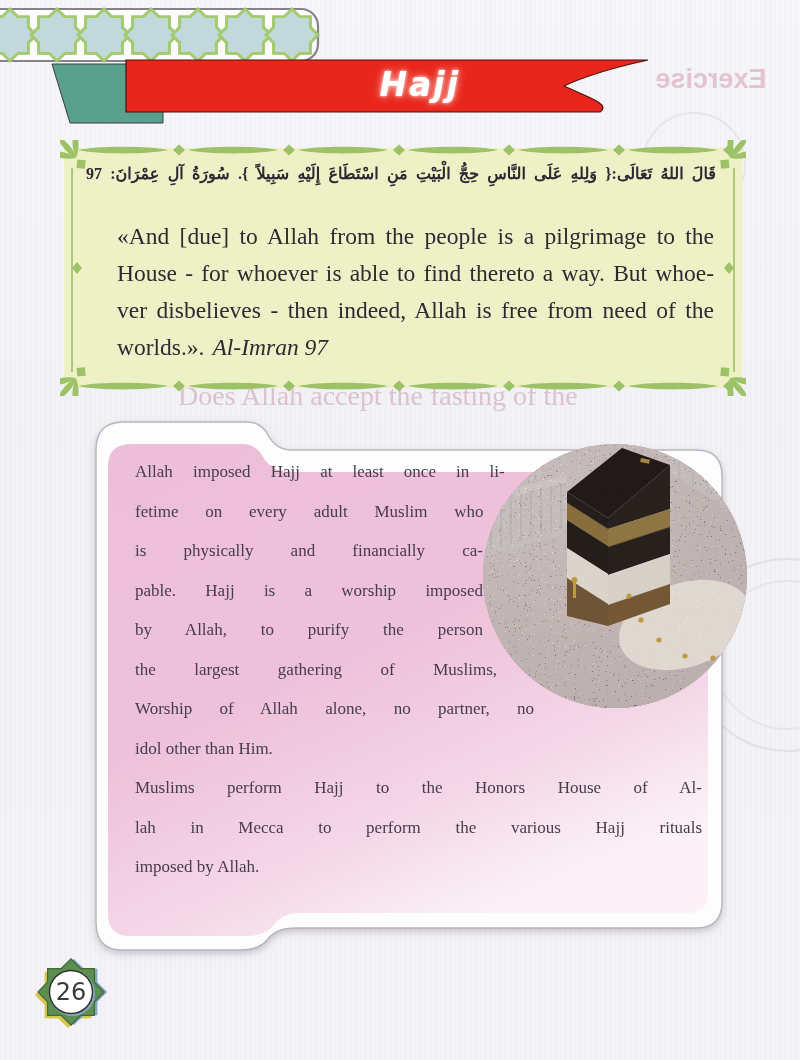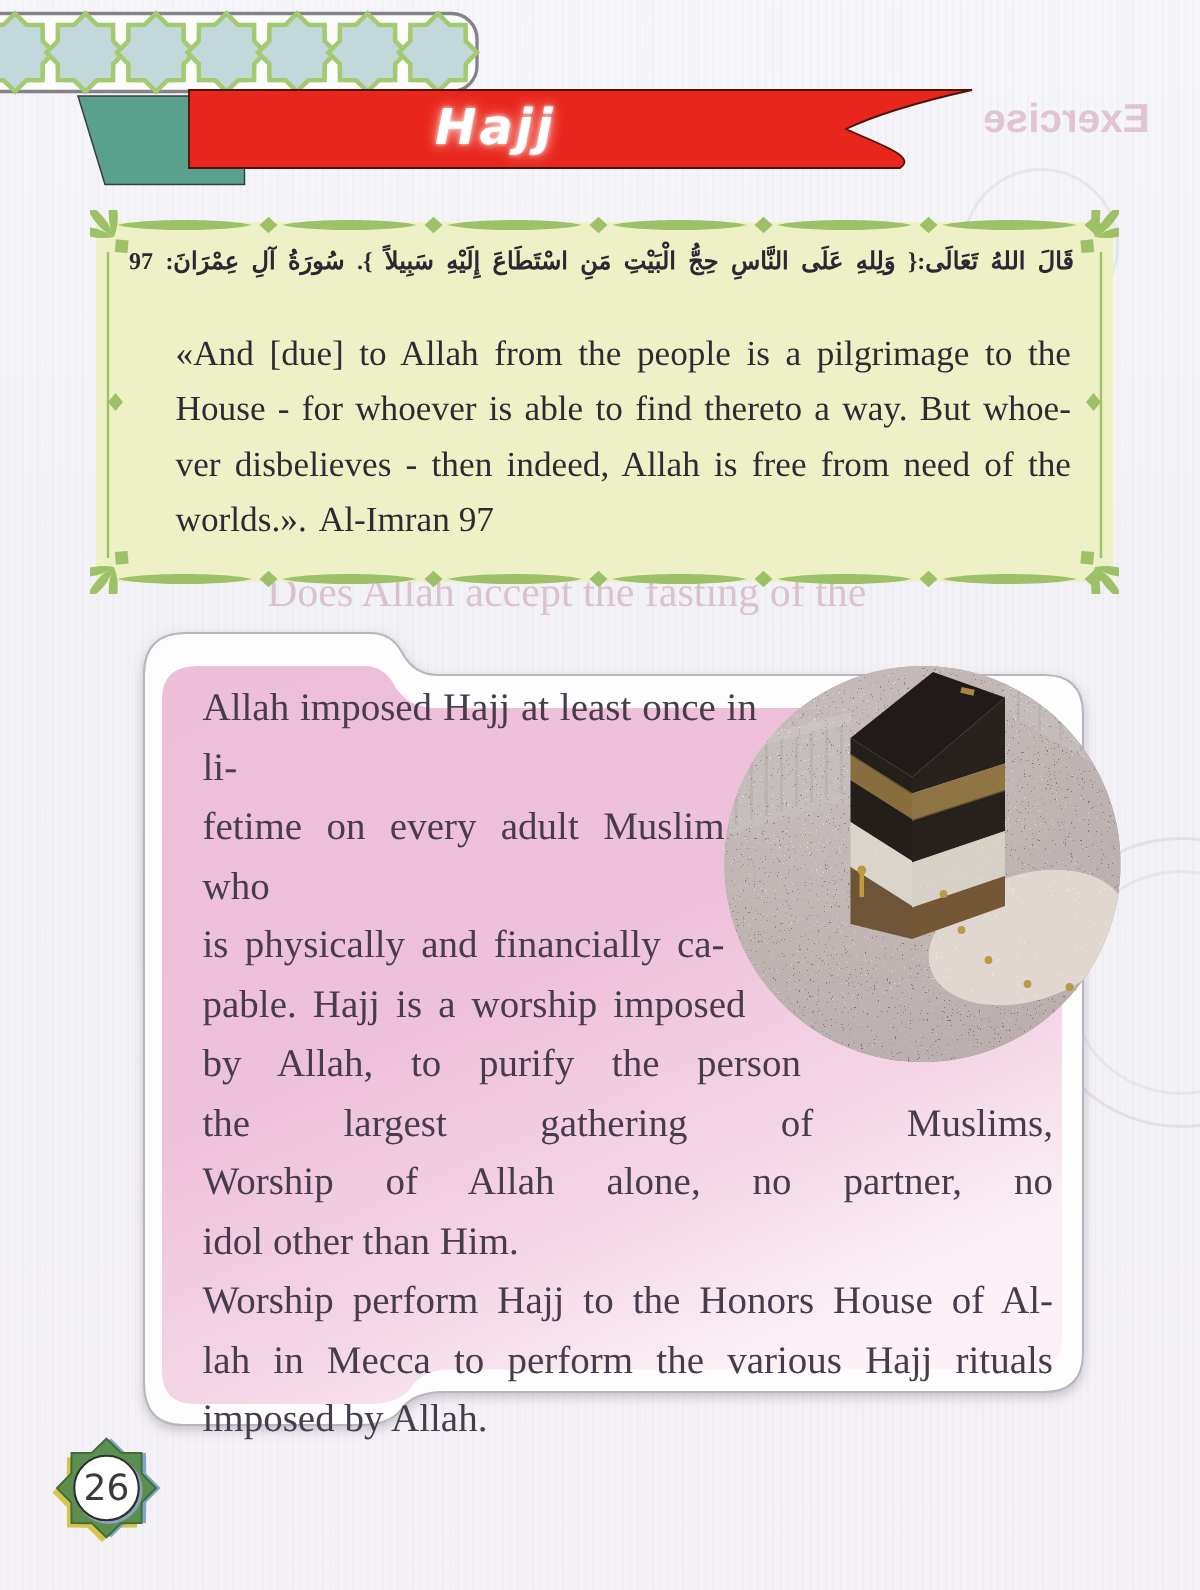--- a/index.html
+++ b/index.html
@@ -15,39 +15,39 @@
 
   .bleed-ex{position:absolute;left:616px;top:64px;width:190px;z-index:1;
      font-family:"Liberation Sans",sans-serif;font-weight:bold;font-size:27px;
      color:rgba(205,150,165,.5);transform:scaleX(-1);filter:blur(.5px);text-align:center;}
   .bleed-line{position:absolute;left:178px;top:380px;z-index:1;font-size:28px;
      color:rgba(190,140,155,.45);filter:blur(.4px);}
 
   .star-strip{position:absolute;left:0;top:4px;z-index:2;}
   .banner{position:absolute;left:40px;top:56px;z-index:3;}
   .hajj-title{position:absolute;left:290px;top:60px;width:170px;height:50px;z-index:4;
-     line-height:50px;text-align:left;color:#fff;font-family:"DejaVu Sans",sans-serif;
+     line-height:50px;text-align:right;color:#fff;font-family:"DejaVu Sans",sans-serif;
      font-weight:bold;font-style:italic;font-size:33px;letter-spacing:2px;
      text-shadow:0 0 9px rgba(255,210,200,.95),0 0 3px rgba(255,255,255,.9);}
 
   .verse-box{position:absolute;left:60px;top:140px;width:686px;height:256px;z-index:2;}
   .verse-bg{position:absolute;left:4px;top:8px;right:4px;bottom:8px;background:#eef1c6;}
   .verse-deco{position:absolute;left:0;top:0;}
   .verse-arabic{position:absolute;left:26px;top:24px;width:630px;z-index:2;direction:rtl;
      font-family:Liberation Serif, serif;font-weight:700;font-size:16px;color:#2c2833;
      text-align:justify;text-align-last:justify;}
   .verse-en{position:absolute;left:28px;top:78px;width:626px;z-index:2;
      font-size:23.5px;color:#2e2a33;}
   .t-line{line-height:37px;text-align:justify;text-align-last:justify;white-space:nowrap0;margin-left:29px;}
   .t-line.pe{text-align-last:left;}
-  .src{margin-left:8px;}
+  .src{font-style:italic;margin-left:8px;}
 
   .pink-svg{position:absolute;left:80px;top:408px;z-index:3;}
   .pink-content{position:absolute;left:106px;top:452px;width:596px;z-index:4;
-     font-size:26px;color:#463c4c;}
+     font-size:17px;color:#463c4c;}
   .pink-content .t-line{line-height:39.5px;}
   .kaaba-float{float:right;width:264px;height:264px;margin-top:-8px;margin-right:-45px;
      shape-outside:circle(133px at 132px 132px) border-box;shape-margin:6px;}
 
   .badge{position:absolute;left:30px;top:951px;z-index:5;}
   .badge text{font-family:"DejaVu Sans",sans-serif;font-size:24px;fill:#3a3a3a;}
 </style>
 </head>
 <body>
 
@@ -223,21 +223,21 @@
     </div>
     <div>
         <div class="t-line">Allah imposed Hajj at least once in li-</div>
         <div class="t-line">fetime on every adult Muslim who</div>
         <div class="t-line">is physically and financially ca-</div>
         <div class="t-line">pable. Hajj is a worship imposed</div>
         <div class="t-line">by Allah, to purify the person</div>
         <div class="t-line">the largest gathering of Muslims,</div>
         <div class="t-line">Worship of Allah alone, no partner, no</div>
         <div class="t-line pe">idol other than Him.</div>
-        <div class="t-line">Worship perform Hajj to the Honors House of Al-</div>
+        <div class="t-line">Muslims perform Hajj to the Honors House of Al-</div>
         <div class="t-line">lah in Mecca to perform the various Hajj rituals</div>
         <div class="t-line pe">imposed by Allah.</div>
       </div>
   </div>
 
   <svg class="badge" width="84" height="84" viewBox="0 0 84 84">
     <defs>
       <path id="star8b" d="M26,0 L18.48,7.65 L18.38,18.38 L7.65,18.48 L0,26 L-7.65,18.48 L-18.38,18.38 L-18.48,7.65 L-26,0 L-18.48,-7.65 L-18.38,-18.38 L-7.65,-18.48 L0,-26 L7.65,-18.48 L18.38,-18.38 L18.48,-7.65 Z"></path>
     </defs>
     <use href="#star8b" transform="translate(38,44) scale(1.27)" fill="#d6c54d"></use>

